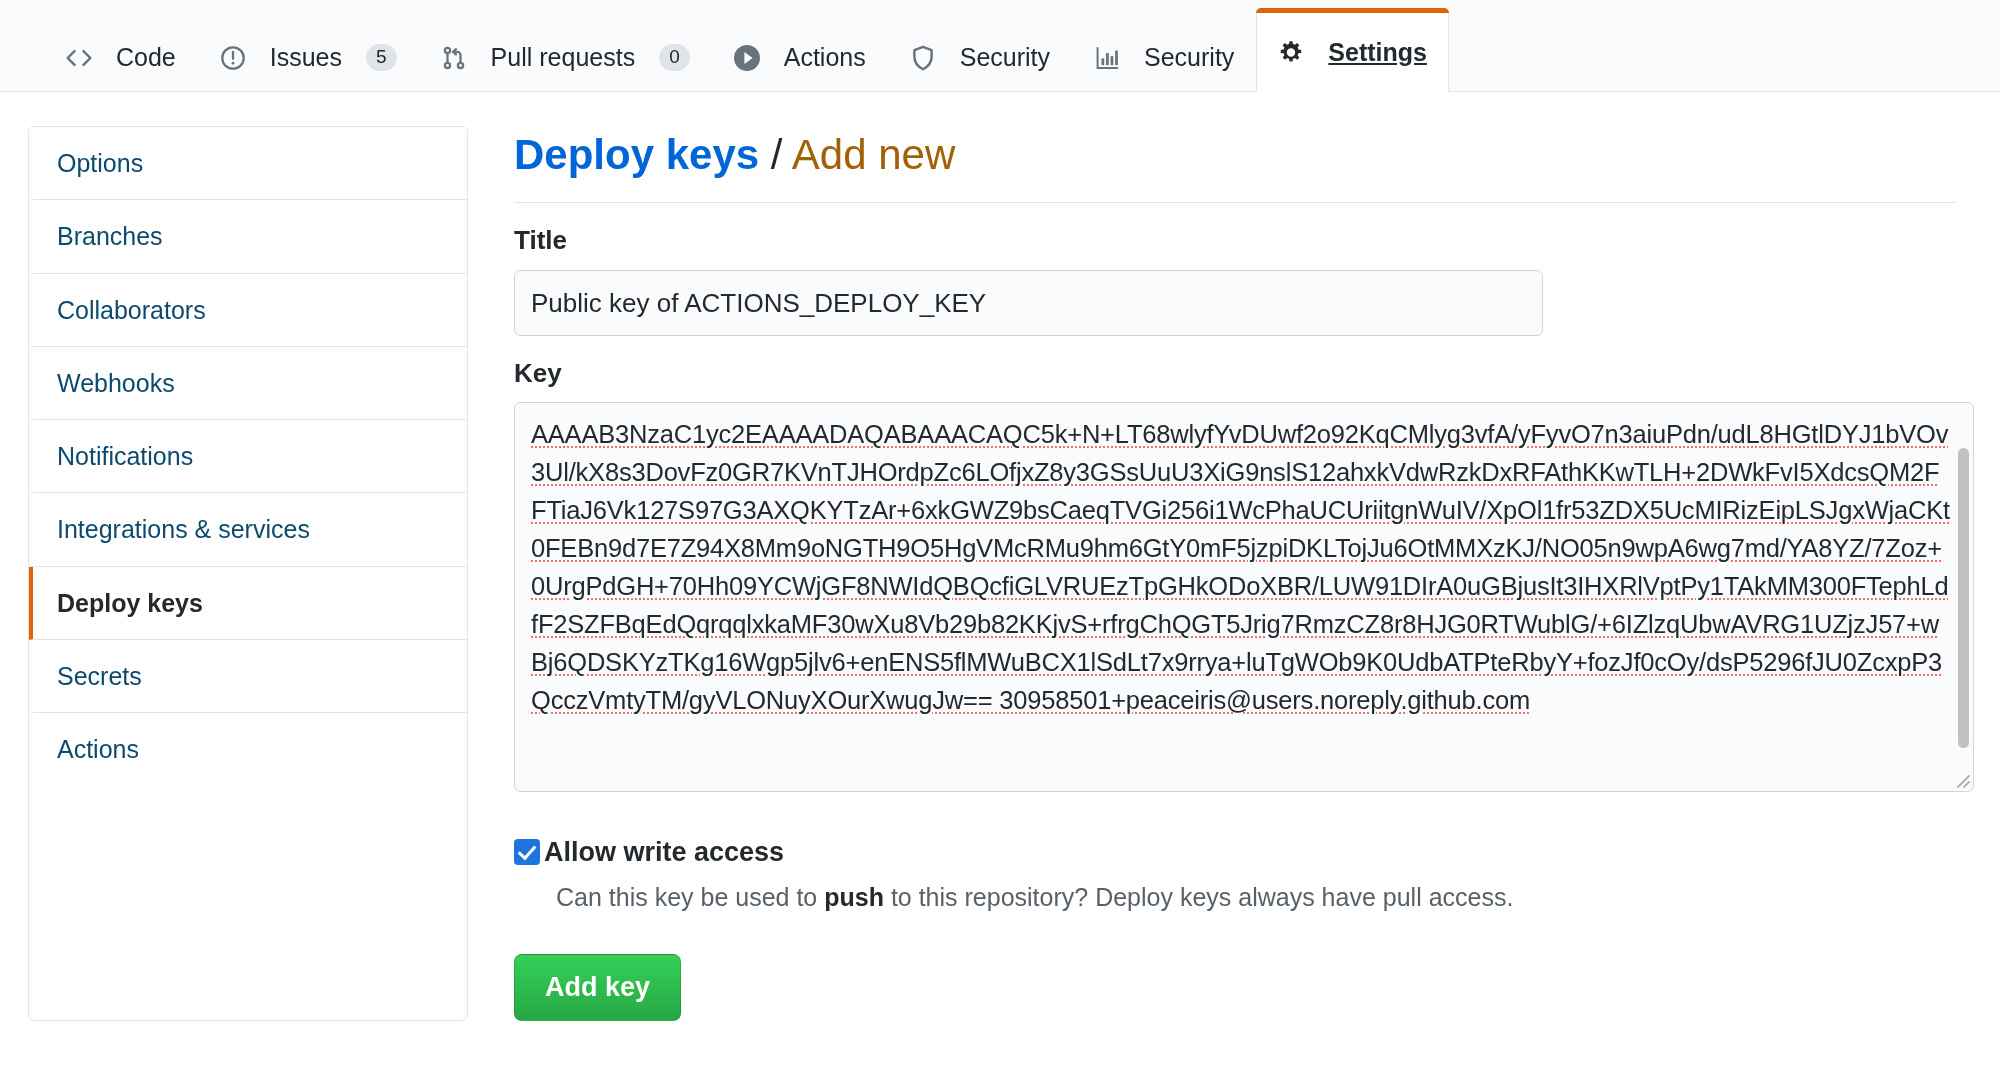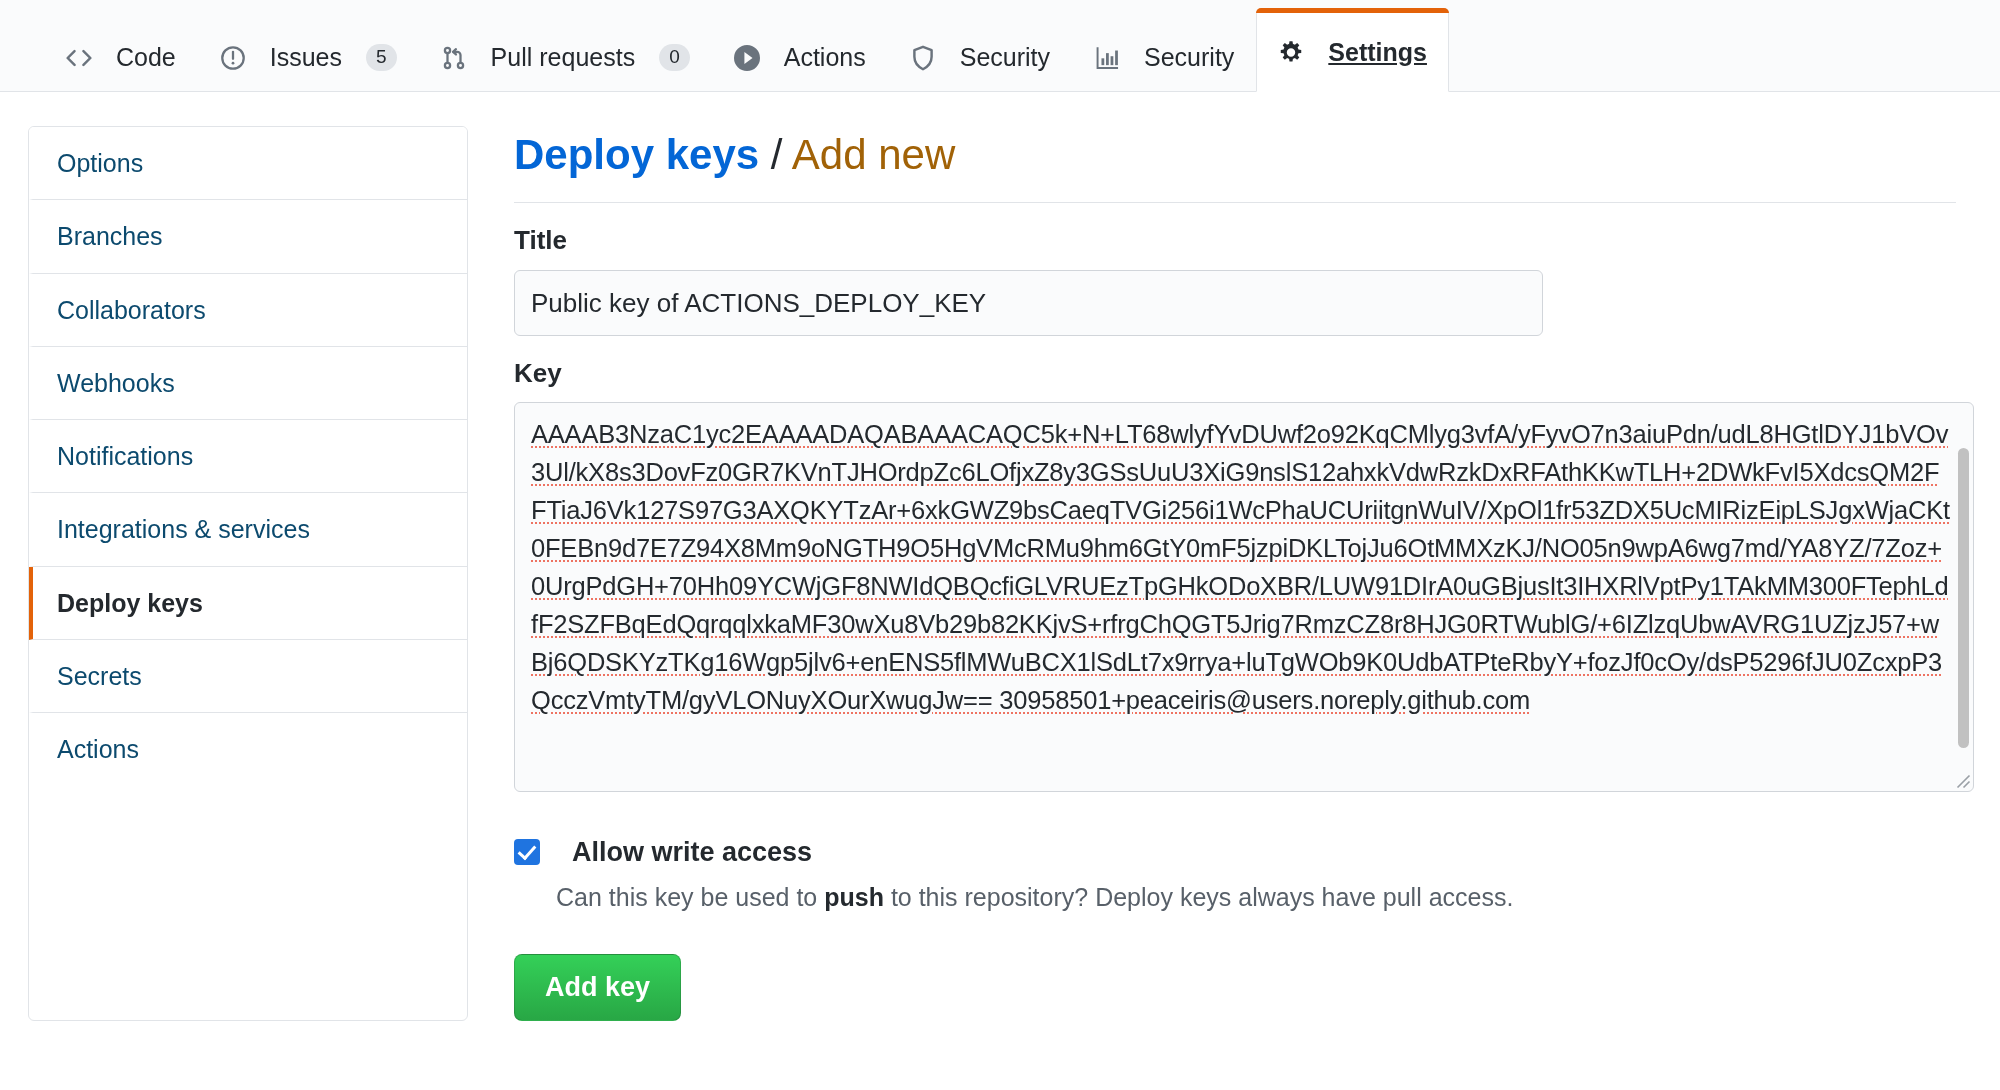--- a/index.html
+++ b/index.html
@@ -187,21 +187,21 @@
   .key-resize {
     position: absolute;
     right: 3px; bottom: 3px;
     width: 18px; height: 18px;
     color: #9aa0a6;
   }
 
   .check-row {
     display: flex;
     align-items: center;
-    gap: 32px;
+    gap: 4px;
     margin-top: 44px;
   }
   .cbox {
     width: 26px; height: 26px;
     border-radius: 4px;
     background: #1f74e0;
     position: relative;
     flex: 0 0 26px;
   }
   .cbox::after {

